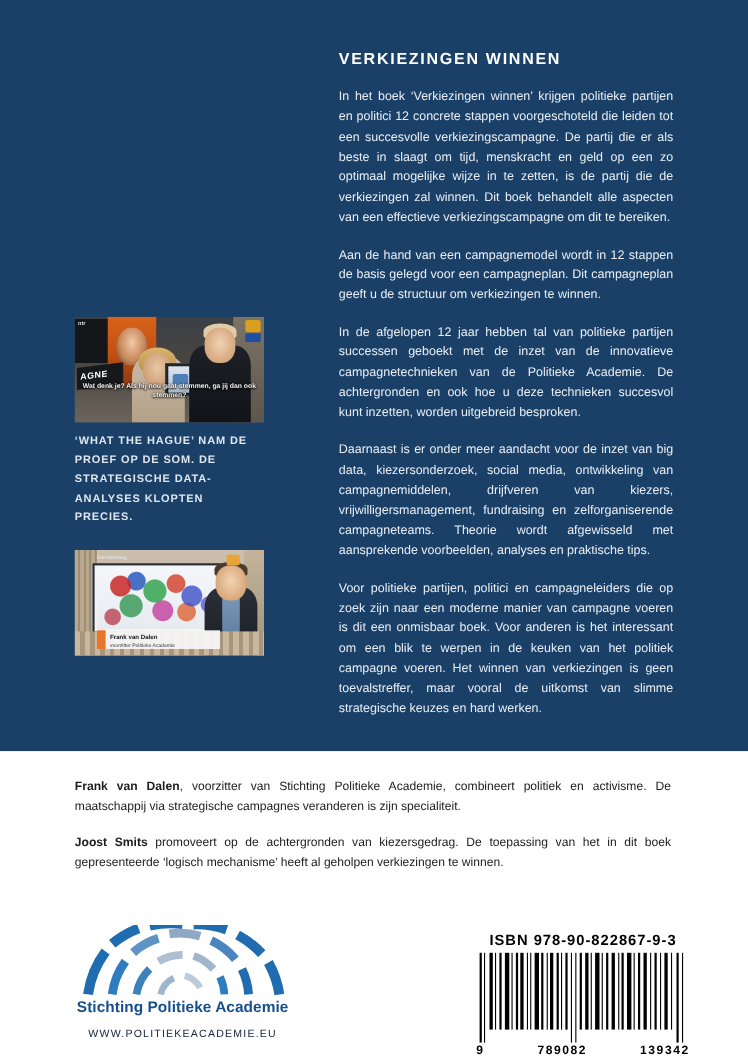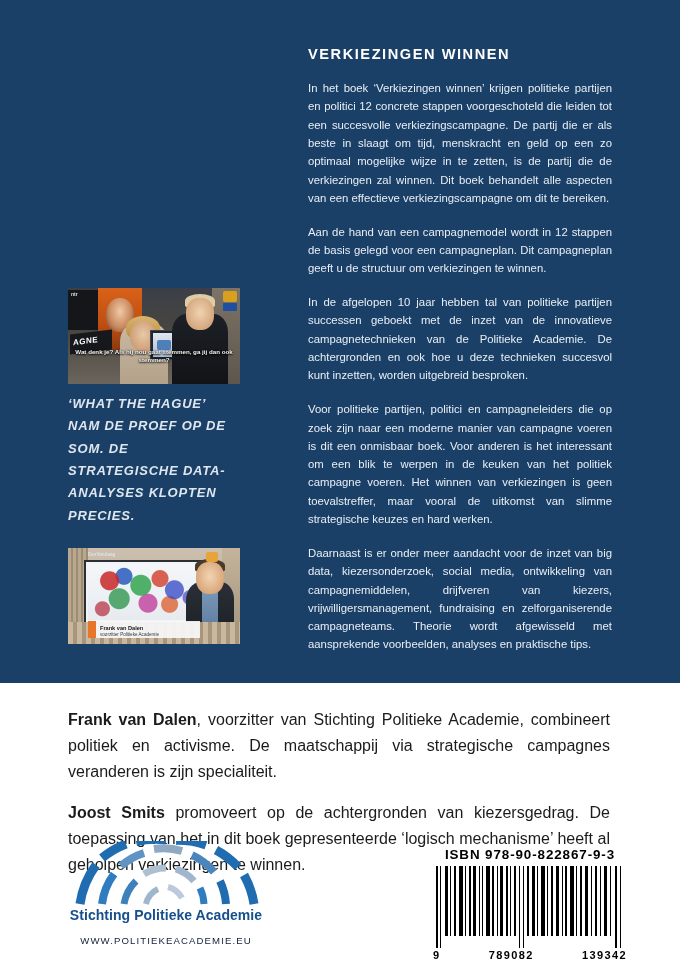--- a/index.html
+++ b/index.html
@@ -210,25 +210,24 @@
     font-family: "Liberation Sans", sans-serif;
   }
   .p2-logo-r {
     position: absolute; right: 22px; top: 4px;
     width: 12px; height: 10px; background: #e8a43a; border-radius: 2px;
   }
 
   .caption {
     margin-top: 9px;
     color: #dfe6ee;
-    font-size: 13px;
+    font-size: 10px;
     line-height: 1.72;
     letter-spacing: .8px;
     font-weight: bold;
-    font-style: italic;
     text-transform: uppercase;
     font-family: "Liberation Sans", sans-serif;
   }
   .caption.second { margin-top: 10px; }
   .photo-block-2 { margin-top: 21px; }
 
   
   .right-col {
     position: absolute;
     left: 308px;
@@ -266,21 +265,21 @@
   }
 
   .authors {
     position: absolute;
     left: 68px;
     top: 24px;
     width: 542px;
   }
   .author-p {
     color: #1b1b1b;
-    font-size: 16px;
+    font-size: 11px;
     line-height: 1.63;
     text-align: justify;
     margin-bottom: 15px;
     font-family: "Liberation Sans", sans-serif;
   }
   .author-p:last-child { margin-bottom: 16px; }
   .author-name { font-weight: bold; }
 
   
   .logo-block {
@@ -401,23 +400,23 @@
         <div class="p2-logo-r"></div>
       </div>
     </div>
 
   </div>
 
   <div class="right-col">
     <div class="blurb-title">VERKIEZINGEN WINNEN</div>
     <p class="blurb-p">In het boek ‘Verkiezingen winnen’ krijgen politieke partijen en politici 12 concrete stappen voorgeschoteld die leiden tot een succesvolle verkiezingscampagne. De partij die er als beste in slaagt om tijd, menskracht en geld op een zo optimaal mogelijke wijze in te zetten, is de partij die de verkiezingen zal winnen. Dit boek behandelt alle aspecten van een effectieve verkiezingscampagne om dit te bereiken.</p>
     <p class="blurb-p">Aan de hand van een campagnemodel wordt in 12 stappen de basis gelegd voor een campagneplan. Dit campagneplan geeft u de structuur om verkiezingen te winnen.</p>
-    <p class="blurb-p">In de afgelopen 10 jaar hebben tal van politieke partijen successen geboekt met de inzet van de innovatieve campagnetechnieken van de Politieke Academie. De achtergronden en ook hoe u deze technieken succesvol kunt inzetten, worden uitgebreid besproken.</p>
+    <p class="blurb-p">In de afgelopen 12 jaar hebben tal van politieke partijen successen geboekt met de inzet van de innovatieve campagnetechnieken van de Politieke Academie. De achtergronden en ook hoe u deze technieken succesvol kunt inzetten, worden uitgebreid besproken.</p>
+    <p class="blurb-p">Daarnaast is er onder meer aandacht voor de inzet van big data, kiezersonderzoek, social media, ontwikkeling van campagnemiddelen, drijfveren van kiezers, vrijwilligersmanagement, fundraising en zelforganiserende campagneteams. Theorie wordt afgewisseld met aansprekende voorbeelden, analyses en praktische tips.</p>
     <p class="blurb-p">Voor politieke partijen, politici en campagneleiders die op zoek zijn naar een moderne manier van campagne voeren is dit een onmisbaar boek. Voor anderen is het interessant om een blik te werpen in de keuken van het politiek campagne voeren. Het winnen van verkiezingen is geen toevalstreffer, maar vooral de uitkomst van slimme strategische keuzes en hard werken.</p>
-    <p class="blurb-p">Daarnaast is er onder meer aandacht voor de inzet van big data, kiezersonderzoek, social media, ontwikkeling van campagnemiddelen, drijfveren van kiezers, vrijwilligersmanagement, fundraising en zelforganiserende campagneteams. Theorie wordt afgewisseld met aansprekende voorbeelden, analyses en praktische tips.</p>
   </div>
 
 </div>
 
 <div class="white-panel">
 
   <div class="authors">
     <p class="author-p">
       <span class="author-name">Frank van Dalen</span><span>, voorzitter van Stichting Politieke Academie, combineert politiek en activisme. De maatschappij via strategische campagnes veranderen is zijn specialiteit.</span>
     </p>

